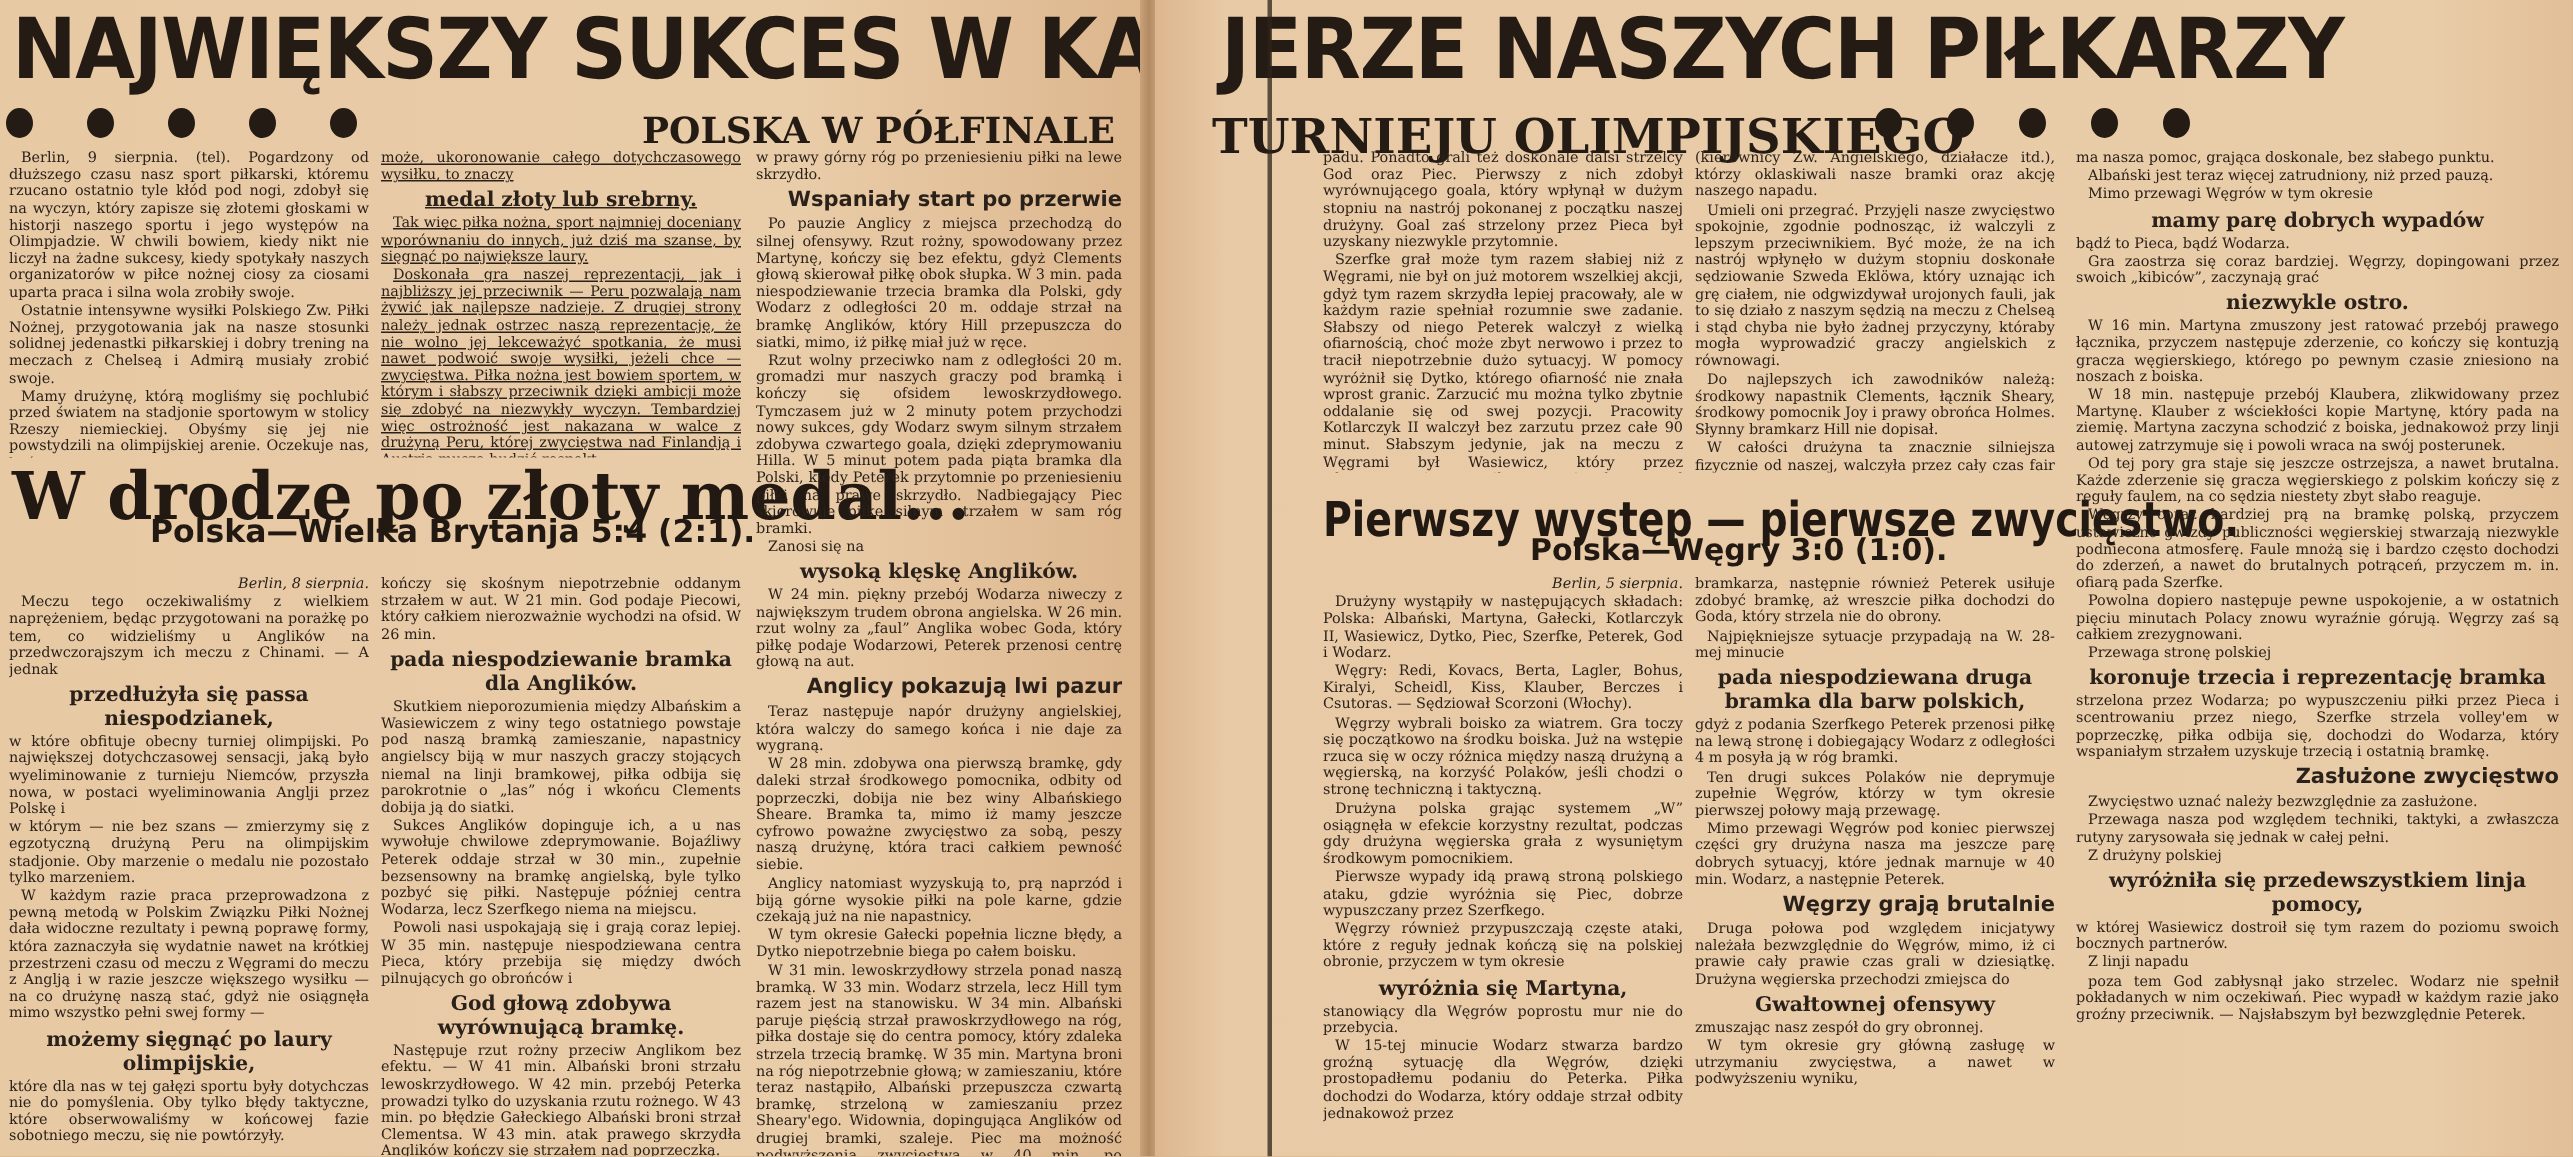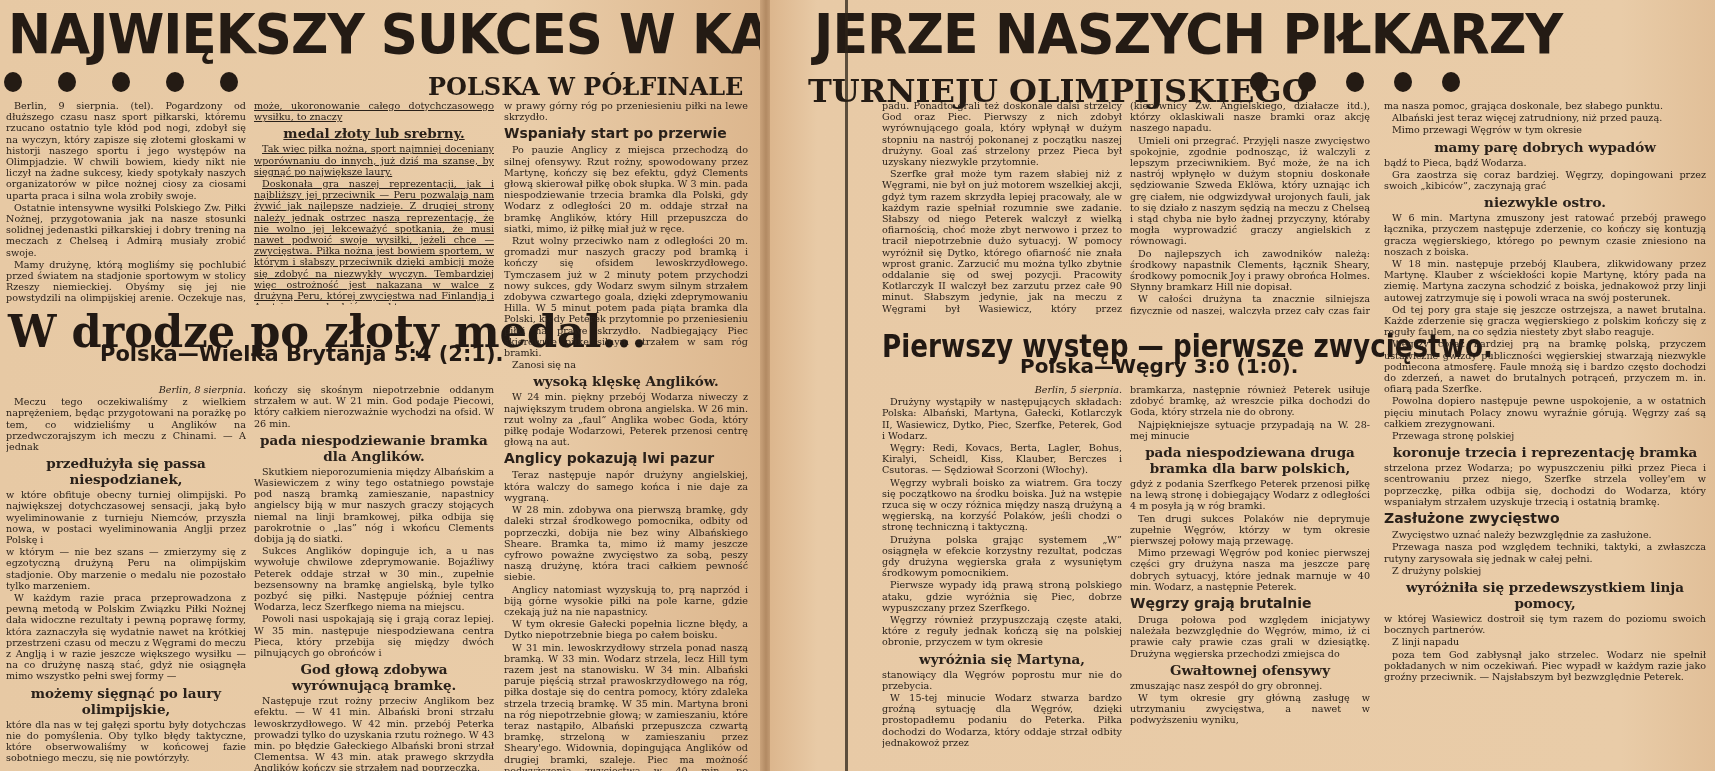--- a/index.html
+++ b/index.html
@@ -12,21 +12,21 @@
 
   .headline { position:absolute; font-family:"DejaVu Sans", sans-serif; font-weight:bold; letter-spacing:-1px; color:#241b14; white-space:nowrap; transform-origin:left top; }
   .hl-main { font-size:56px; line-height:60px; }
   .subhead { position:absolute; font-family:"DejaVu Serif", serif; font-weight:bold; font-size:20px; letter-spacing:0px; color:#241b14; white-space:nowrap; transform-origin:left top; }
   .dots { position:absolute; display:flex; gap:0; }
   .dot { width:18px; height:20px; border-radius:50%; background:#241b14; margin-right:36px; }
 
   .col { position:absolute; font-size:9.6px; line-height:11.2px; text-align:justify; overflow:hidden; }
   .col p { margin:0 0 1px 0; text-indent:8px; }
   .col .h { text-align:center; font-weight:bold; font-size:13.5px; line-height:16px; margin:3px 0 2px 0; text-indent:0; }
-  .col .hs { text-align:left; font-family:"DejaVu Sans", sans-serif; font-weight:bold; font-size:14px; line-height:17px; margin:3px 0 2px 0; text-indent:0; }
+  .col .hs { text-align:right; font-family:"DejaVu Sans", sans-serif; font-weight:bold; font-size:14px; line-height:17px; margin:3px 0 2px 0; text-indent:0; }
   .col .dateline { text-align:right; font-style:italic; text-indent:0; }
 
   .big-head { position:absolute; font-family:"DejaVu Serif", serif; font-weight:bold; white-space:nowrap; color:#221913; transform-origin:left top; }
   .sub-score { position:absolute; font-family:"DejaVu Sans", sans-serif; font-weight:bold; white-space:nowrap; color:#221913; }
   .cond-head { position:absolute; font-family:"DejaVu Sans", sans-serif; font-weight:bold; white-space:nowrap; color:#221913; transform-origin:left top; }
 </style>
 </head>
 <body>
 
 <div class="page left">
@@ -155,21 +155,21 @@
   </div>
 
   <div class="col" style="left:614px;top:100px;width:322px;height:671px;">
     <p style="text-indent:0">ma nasza pomoc, grająca doskonale, bez słabego punktu.</p>
     <p>Albański jest teraz więcej zatrudniony, niż przed pauzą.</p>
     <p>Mimo przewagi Węgrów w tym okresie</p>
     <div class="h">mamy parę dobrych wypadów</div>
     <p style="text-indent:0">bądź to Pieca, bądź Wodarza.</p>
     <p>Gra zaostrza się coraz bardziej. Węgrzy, dopingowani przez swoich „kibiców”, zaczynają grać</p>
     <div class="h">niezwykle ostro.</div>
-    <p>W 6 min. Martyna zmuszony jest ratować przebój prawego łącznika, przyczem następuje zderzenie, co kończy się kontuzją gracza węgierskiego, którego po pewnym czasie zniesiono na noszach z boiska.</p>
+    <p>W 16 min. Martyna zmuszony jest ratować przebój prawego łącznika, przyczem następuje zderzenie, co kończy się kontuzją gracza węgierskiego, którego po pewnym czasie zniesiono na noszach z boiska.</p>
     <p>W 18 min. następuje przebój Klaubera, zlikwidowany przez Martynę. Klauber z wściekłości kopie Martynę, który pada na ziemię. Martyna zaczyna schodzić z boiska, jednakowoż przy linji autowej zatrzymuje się i powoli wraca na swój posterunek.</p>
     <p>Od tej pory gra staje się jeszcze ostrzejsza, a nawet brutalna. Każde zderzenie się gracza węgierskiego z polskim kończy się z reguły faulem, na co sędzia niestety zbyt słabo reaguje.</p>
     <p>Węgrzy coraz bardziej prą na bramkę polską, przyczem ustawiczne gwizdy publiczności węgierskiej stwarzają niezwykle podniecona atmosferę. Faule mnożą się i bardzo często dochodzi do zderzeń, a nawet do brutalnych potrąceń, przyczem m. in. ofiarą pada Szerfke.</p>
     <p>Powolna dopiero następuje pewne uspokojenie, a w ostatnich pięciu minutach Polacy znowu wyraźnie górują. Węgrzy zaś są całkiem zrezygnowani.</p>
     <p>Przewaga stronę polskiej</p>
     <div class="h">koronuje trzecia i reprezentację bramka</div>
     <p style="text-indent:0">strzelona przez Wodarza; po wypuszczeniu piłki przez Pieca i scentrowaniu przez niego, Szerfke strzela volley'em w poprzeczkę, piłka odbija się, dochodzi do Wodarza, który wspaniałym strzałem uzyskuje trzecią i ostatnią bramkę.</p>
     <div class="hs">Zasłużone zwycięstwo</div>
     <p>Zwycięstwo uznać należy bezwzględnie za zasłużone.</p>
     <p>Przewaga nasza pod względem techniki, taktyki, a zwłaszcza rutyny zarysowała się jednak w całej pełni.</p>

